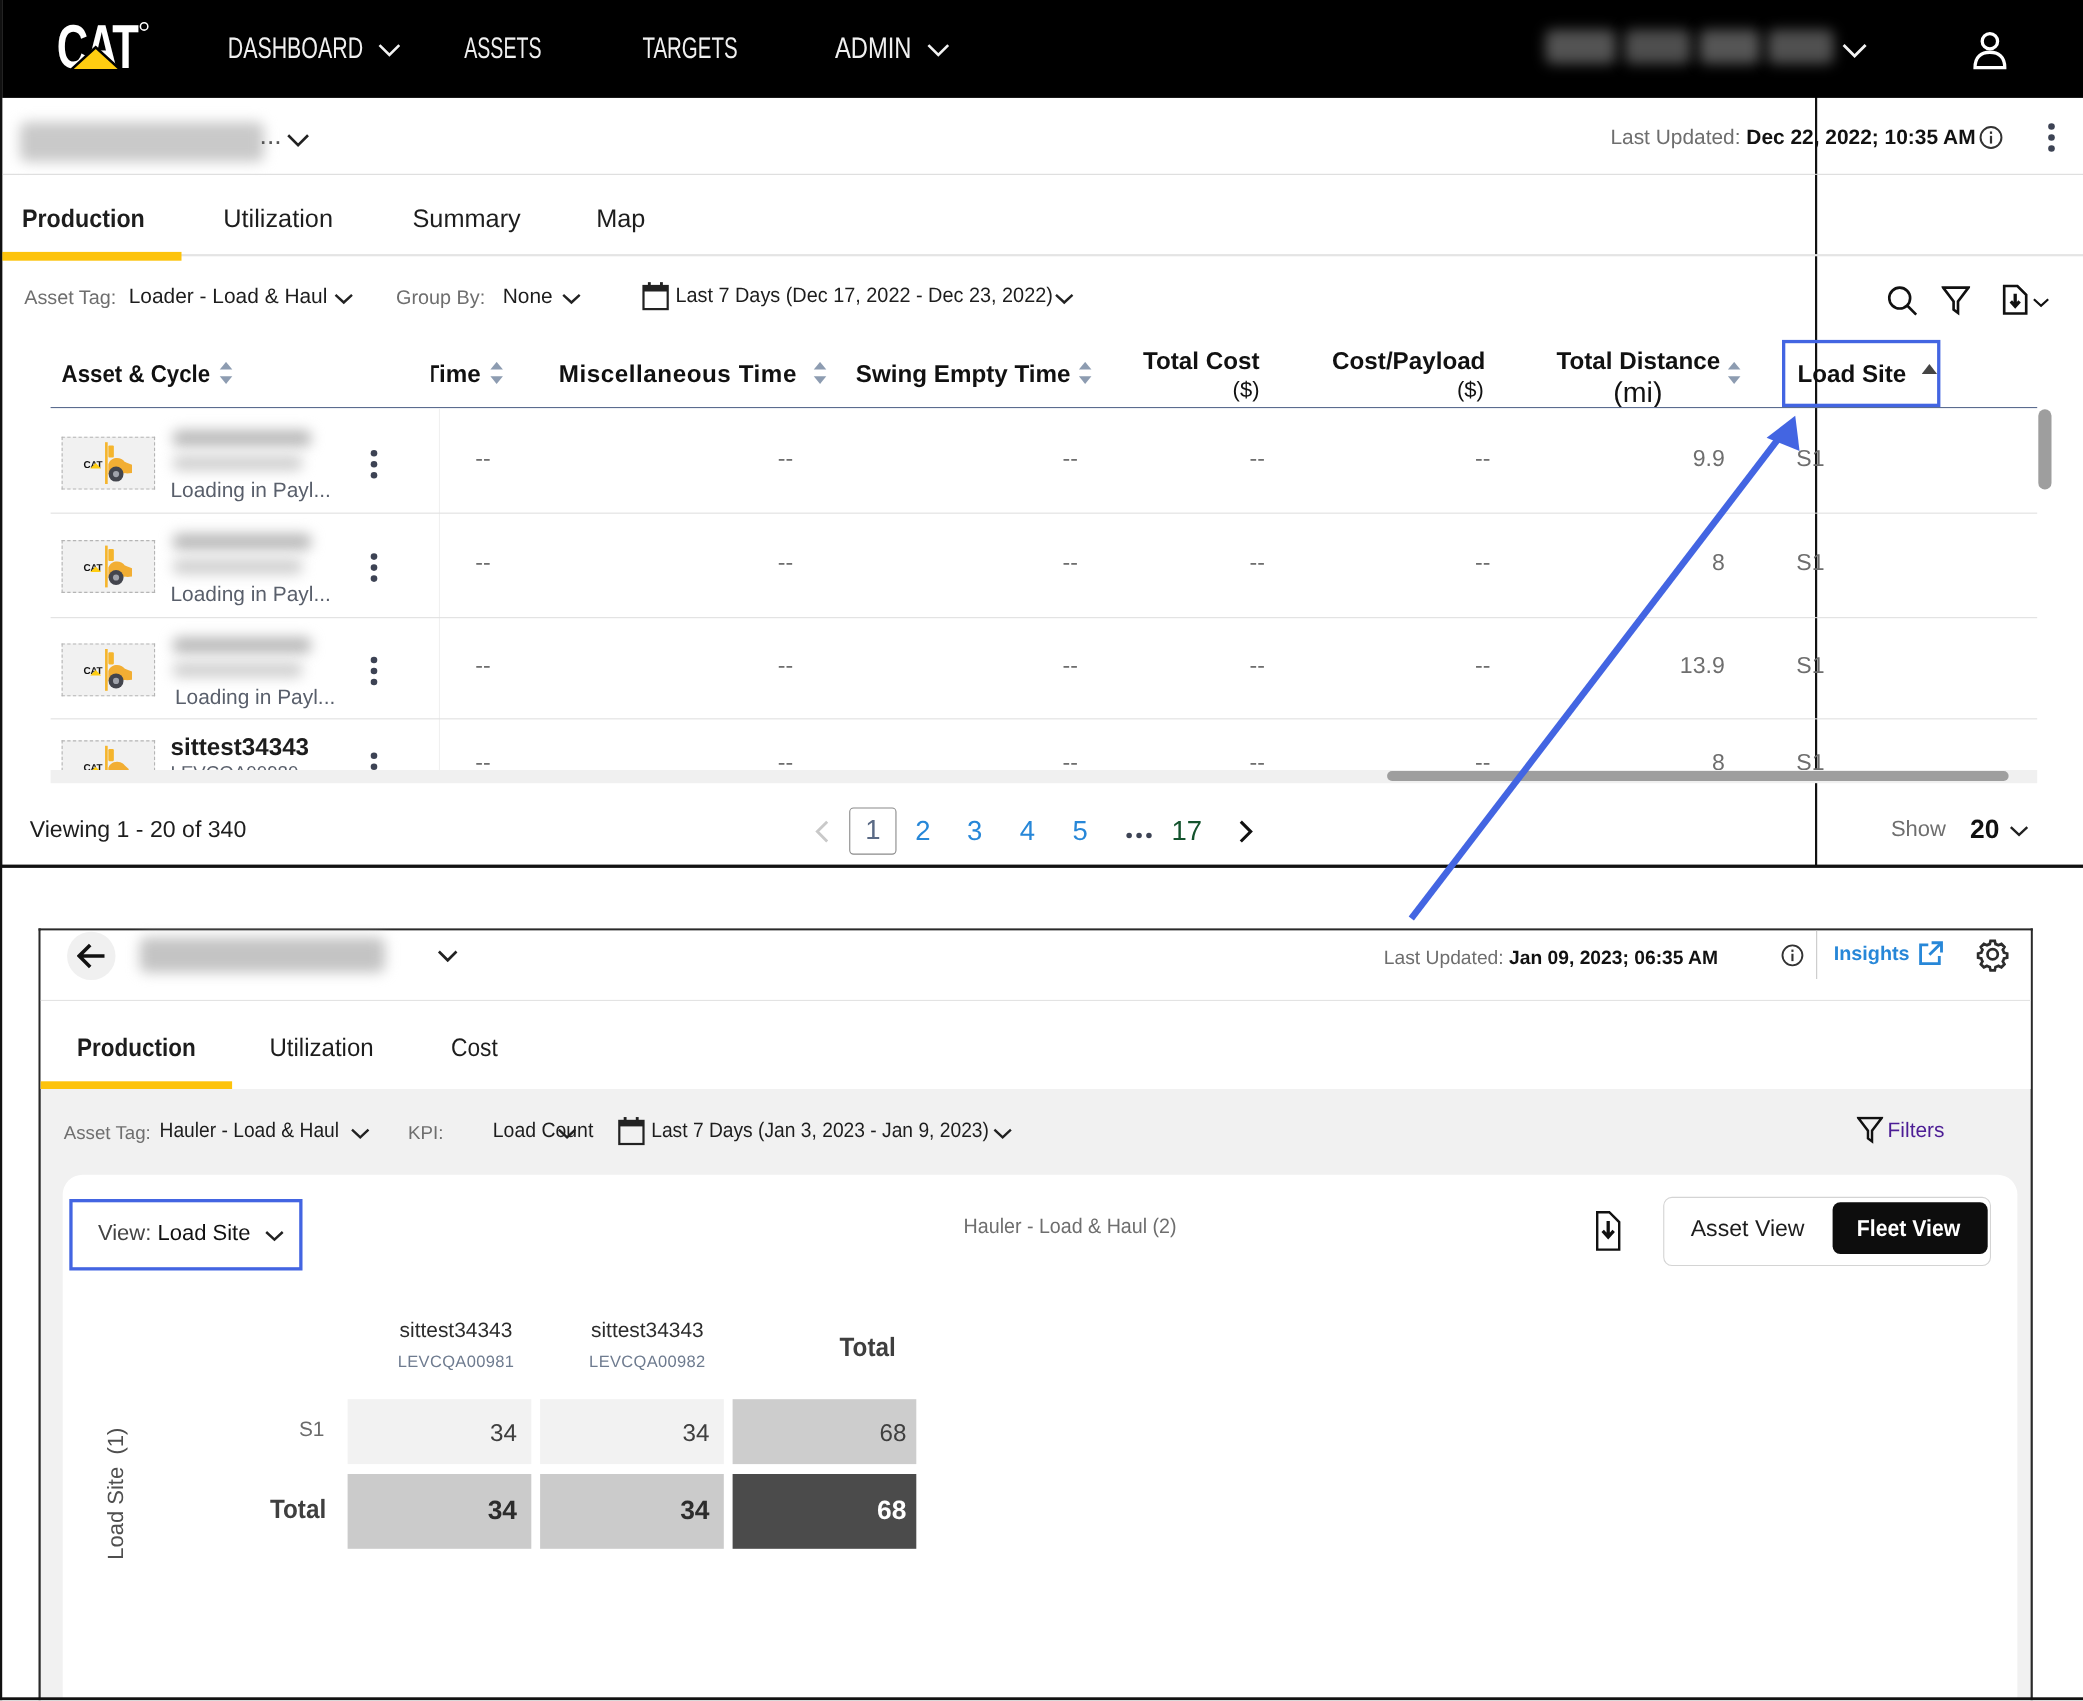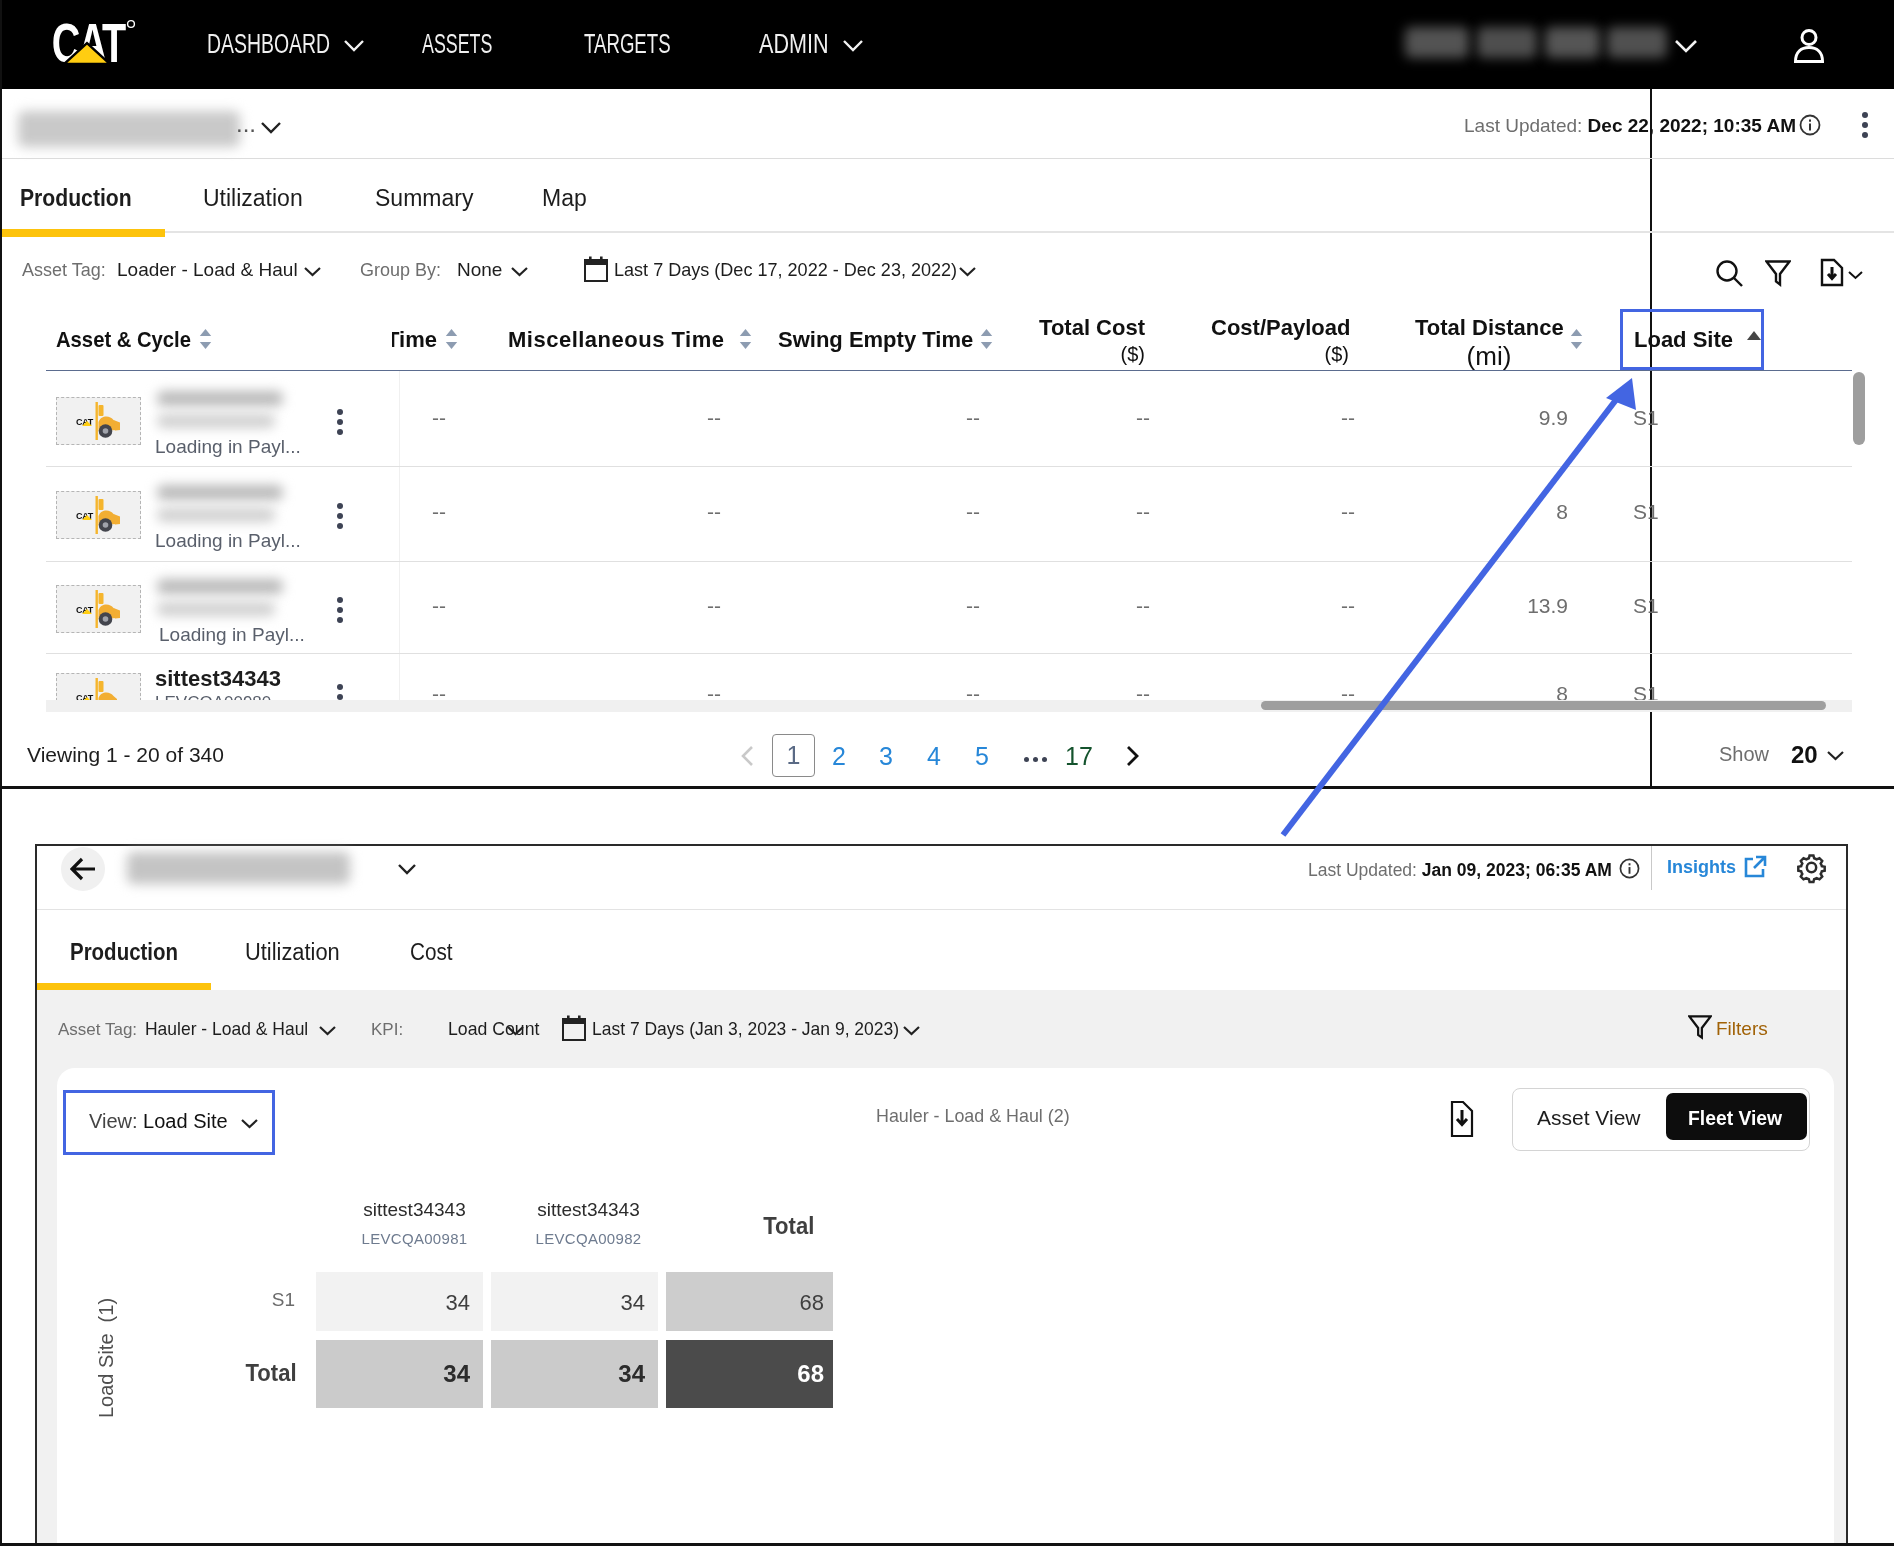--- a/index.html
+++ b/index.html
@@ -278,21 +278,21 @@
 <div class="card">
   <div class="whitehead"></div>
   <div class="abs" style="left:24px;top:1px;width:44px;height:44px;border-radius:50%;background:#f0f0f0;"></div>
   <svg class="abs" style="left:33px;top:11px;" width="26" height="24" viewBox="0 0 26 24">
         <path d="M12 2 L2 12 L12 22 M2 12 L25 12" fill="none" stroke="#111" stroke-width="3.2"></path>
       </svg>
   <div class="abs blur" style="left:90px;top:6px;width:223px;height:32px;background:#c4c4c4;"></div>
   <svg class="abs" style="left:360px;top:17px;" width="20" height="12" viewBox="0 0 20 12">
         <path d="M2 2 L10 10 L18 2" fill="none" stroke="#222" stroke-width="2.4"></path>
       </svg>
-  <div class="abs" style="left:1271px;top:14px;font-size:17.5px;color:#6e6e6e;white-space:nowrap;">Last Updated: <span style="color:#111;font-weight:bold;">Jan 09, 2023; 06:35 AM</span></div>
+  <div class="abs" style="left:1221px;top:14px;font-size:17.5px;color:#6e6e6e;white-space:nowrap;">Last Updated: <span style="color:#111;font-weight:bold;">Jan 09, 2023; 06:35 AM</span></div>
   <svg class="abs" style="left:1582px;top:12px;" width="21" height="21" viewBox="0 0 22 22">
         <circle cx="11" cy="11" r="9.5" fill="none" stroke="#333" stroke-width="1.8"></circle>
         <rect x="10" y="9.5" width="2" height="7" fill="#333"></rect>
         <rect x="10" y="5.5" width="2" height="2.2" fill="#333"></rect>
       </svg>
   <div class="abs" style="left:1614px;top:0px;width:1px;height:44px;background:#c9c9c9;"></div>
   <div class="abs" style="left:1630px;top:11px;font-size:18px;font-weight:bold;color:#2787d8;">Insights</div>
   <svg class="abs" style="left:1706px;top:9px;" width="24" height="24" viewBox="0 0 24 24">
         <path d="M10 4 L3 4 L3 21 L20 21 L20 14" fill="none" stroke="#2787d8" stroke-width="2.6"></path>
         <path d="M13 2 L22 2 L22 11 M22 2 L11 13" fill="none" stroke="#2787d8" stroke-width="2.6"></path>
@@ -324,21 +324,21 @@
     <rect x="6" y="0.5" width="2.6" height="6" fill="#222"></rect>
         <rect x="17" y="0.5" width="2.6" height="6" fill="#222"></rect>
   </svg>
   <div class="abs" style="left:555px;top:172px;font-size:19px;color:#1d1d1d;"><span class="nx" style="transform:scaleX(0.92);">Last 7 Days (Jan 3, 2023 - Jan 9, 2023)</span></div>
   <svg class="abs" style="left:865px;top:179px;" width="19" height="11" viewBox="0 0 19 11">
         <path d="M2 2 L9.5 9 L17 2" fill="none" stroke="#222" stroke-width="2.2"></path>
       </svg>
   <svg class="abs" style="left:1651px;top:169px;" width="24" height="25" viewBox="0 0 26 27">
         <path d="M1.5 1.5 L24.5 1.5 L15 14 L15 24.5 L11 21.5 L11 14 Z" fill="none" stroke="#111" stroke-width="2.4"></path>
       </svg>
-  <div class="abs" style="left:1679px;top:172px;font-size:19px;color:#a16207;">Filters</div>
+  <div class="abs" style="left:1679px;top:172px;font-size:19px;color:#4c1d95;">Filters</div>
 
   <div class="abs" style="left:20px;top:222px;width:1777px;height:476px;background:#fff;border-radius:18px 18px 0 0;"></div>
 
   <div class="abs" style="left:26px;top:244px;width:212px;height:65px;border:3px solid #4365e2;background:#fff;"></div>
   <div class="abs" style="left:52px;top:264px;font-size:20px;color:#444;white-space:nowrap;">View: <span style="color:#111;">Load Site</span></div>
   <svg class="abs" style="left:203px;top:272px;" width="19" height="11" viewBox="0 0 19 11">
         <path d="M2 2 L9.5 9 L17 2" fill="none" stroke="#222" stroke-width="2.2"></path>
       </svg>
 
   <div class="abs" style="left:839px;top:259px;font-size:19px;color:#6e6e6e;white-space:nowrap;"><span class="nx" style="transform:scaleX(0.94);">Hauler - Load &amp; Haul (2)</span></div>

